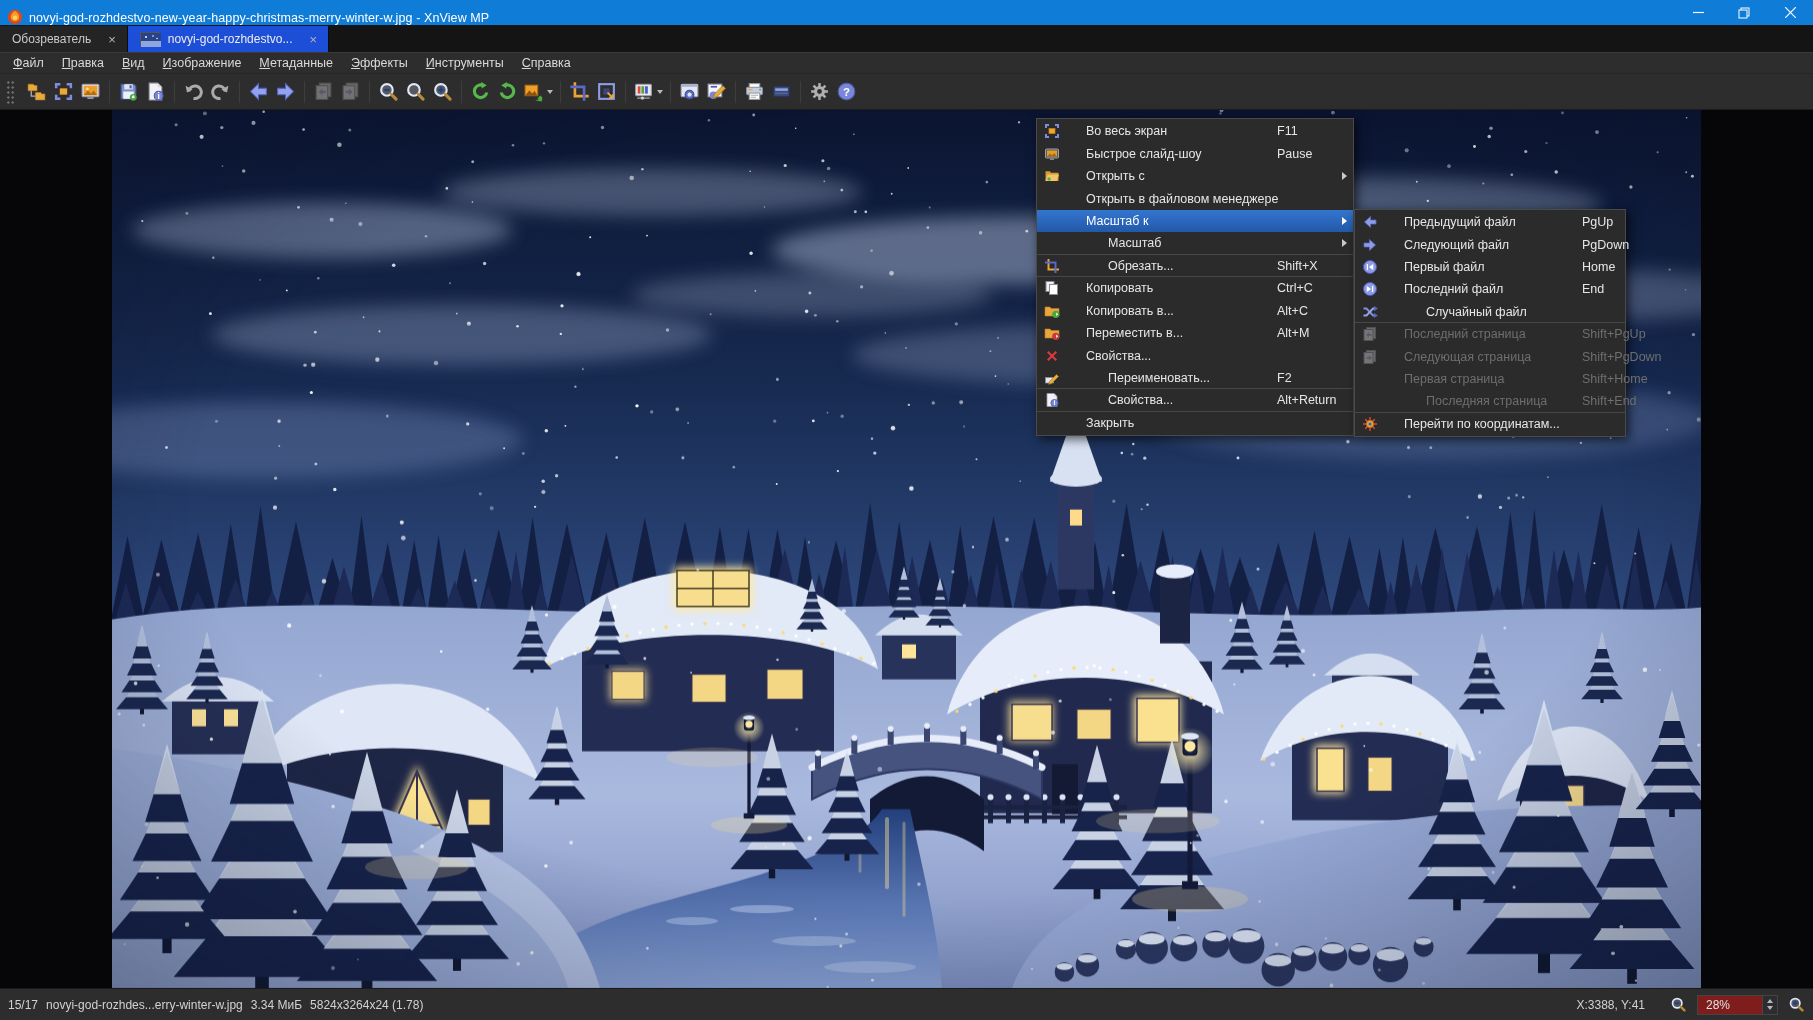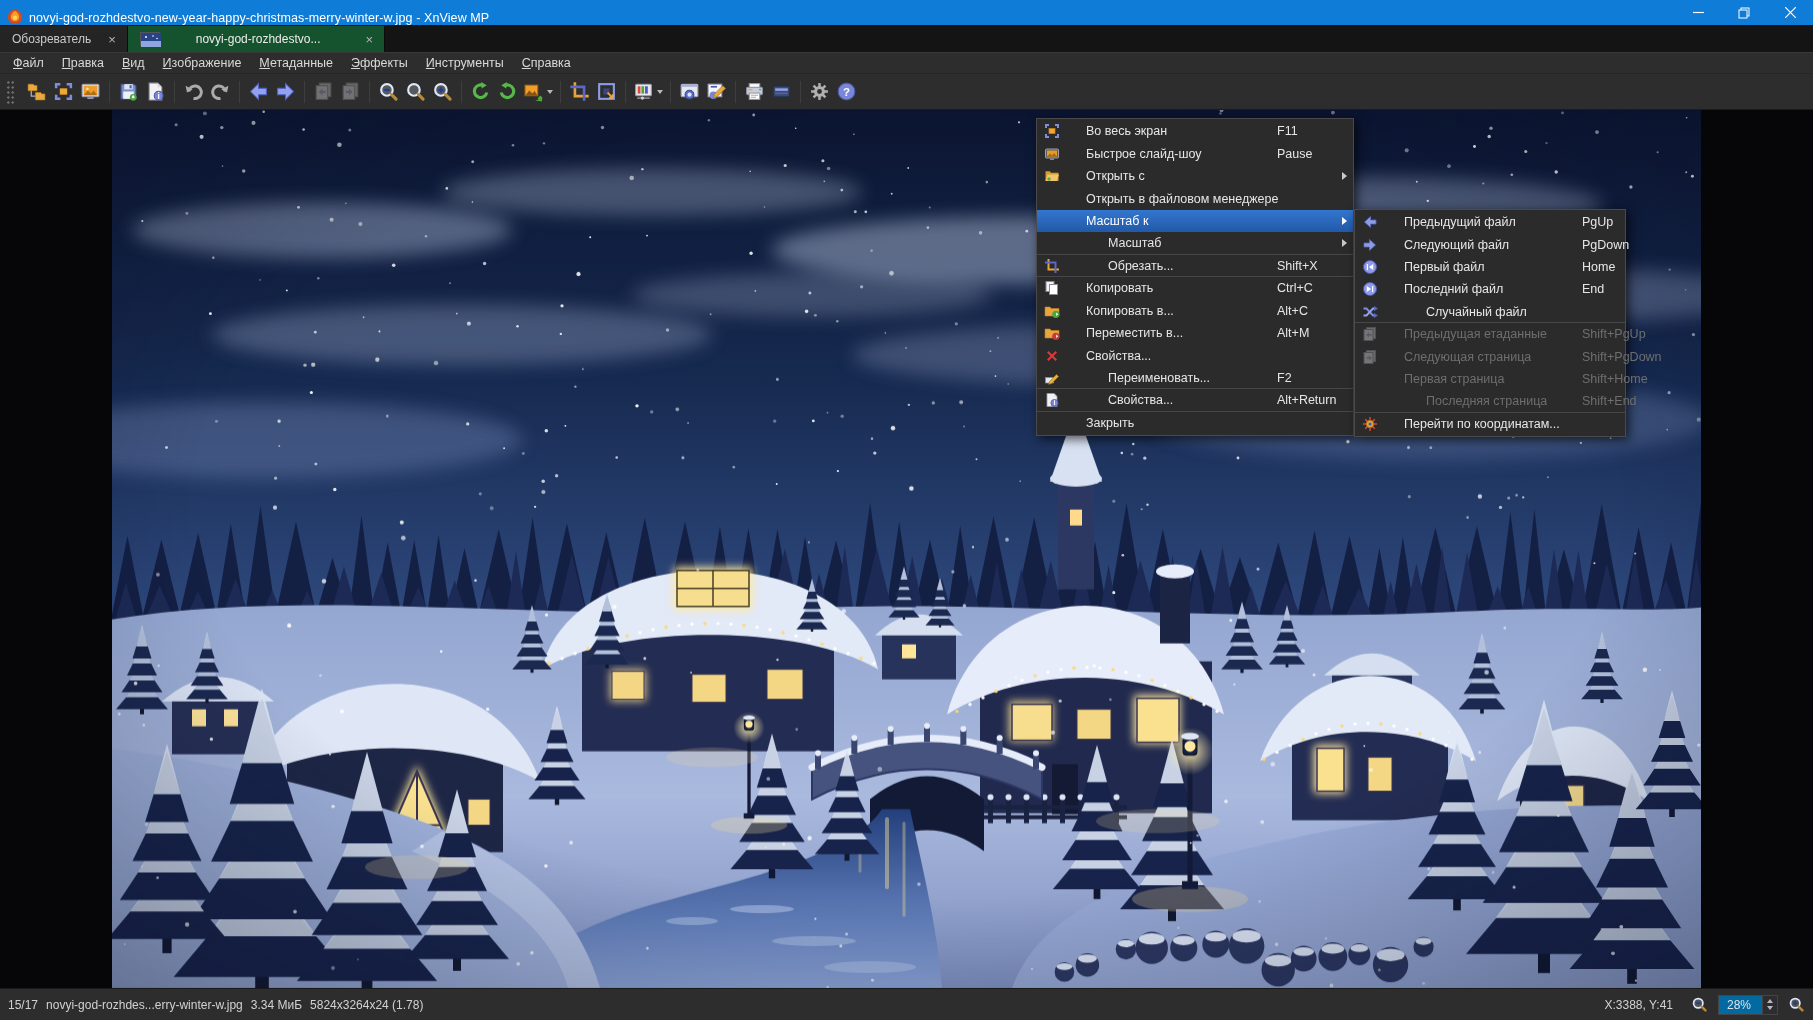--- a/index.html
+++ b/index.html
@@ -9,21 +9,21 @@
   
   .titlebar{position:absolute;left:0;top:0;width:100%;height:25px;background:#0f7cd7;display:flex;align-items:flex-end;color:#fff;}
   .titlebar .appicon{width:16px;height:16px;margin:0 6px 0 7px;}
   .titlebar .title{font-size:12.5px;letter-spacing:.1px;}
   .wctrl{margin-left:auto;display:flex;height:100%;}
   .wbtn{width:46px;height:100%;display:flex;align-items:center;justify-content:center;}
 
   
   .tabbar{position:absolute;left:0;top:25px;width:100%;height:27px;background:#141414;display:flex;align-items:flex-end;}
   .tab{height:26px;display:flex;align-items:center;padding:0 8px 0 12px;font-size:12px;color:#c9c9c9;background:#242424;border-right:1px solid #0c0c0c;}
-  .tab.active{background:#14532d;color:#ececec;gap:28px;}
+  .tab.active{background:#1d4ed8;color:#ececec;}
   .tab .thumb{width:20px;height:14px;margin-right:8px;border:1px solid #555;}
   .tab .x{margin-left:14px;color:#b5b5b5;font-size:13px;line-height:1;padding:1px 3px;}
 
   
   .menubar{position:absolute;left:0;top:52px;width:100%;height:21px;background:#2d2d2d;display:flex;align-items:center;padding-left:4px;border-top:1px solid #3a3a3a;}
   .menubar .mitem{padding:0 9px;font-size:12.5px;color:#d9d9d9;height:100%;display:flex;align-items:center;}
   .menubar u{text-decoration:underline;}
 
   
   .toolbar{position:absolute;left:0;top:73px;width:100%;height:37px;background:#2d2d2d;display:flex;align-items:center;border-top:1px solid #262626;border-bottom:1px solid #1c1c1c;padding-left:6px;}
@@ -38,21 +38,21 @@
 
   
   .canvas{position:absolute;left:0;top:110px;width:100%;height:878px;background:#060608;}
   .photo{position:absolute;left:112px;top:0;width:1589px;height:878px;}
   .photo svg{display:block;width:100%;height:100%;}
 
   
   .statusbar{position:absolute;left:0;top:988px;width:100%;height:32px;background:#2d2d2d;border-top:1px solid #1a1a1a;display:flex;align-items:center;padding:0 8px;font-size:12px;color:#d2d2d2;}
   .statusbar .lf{display:flex;gap:8px;align-items:center;}
   .statusbar .rt{margin-left:auto;display:flex;gap:10px;align-items:center;}
-  .zoombox{width:60px;height:20px;background:#0369a1;border:1px solid #454545;display:flex;align-items:center;color:#e2e2e2;}
+  .zoombox{width:81px;height:20px;background:#7f1d1d;border:1px solid #454545;display:flex;align-items:center;color:#e2e2e2;}
   .zoombox .zval{flex:1;padding-left:8px;font-size:12px;}
   .zoombox .step{width:15px;height:100%;display:flex;flex-direction:column;align-items:center;justify-content:center;gap:3px;background:#2c2c31;border-left:1px solid #454545;}
   .zoombox .up{width:0;height:0;border-left:3.5px solid transparent;border-right:3.5px solid transparent;border-bottom:4px solid #b9b9b9;}
   .zoombox .dn{width:0;height:0;border-left:3.5px solid transparent;border-right:3.5px solid transparent;border-top:4px solid #b9b9b9;}
   .stmag svg{width:17px;height:17px;display:block;}
 
   
   .ctxmenu{position:absolute;background:#2b2b2b;border:1px solid #4a4a4a;box-shadow:3px 3px 10px rgba(0,0,0,.65);z-index:50;padding:1px 0;}
   .menu-main{left:1036px;top:118px;width:318px;}
   .menu-sub{left:1354px;top:209px;width:272px;z-index:60;}
@@ -1542,21 +1542,21 @@
       </div>
 
       <div class="menu-item disabled">
         <span class="mi-icon js-icon">
           <svg viewBox="0 0 16 16">
             <rect x="4.5" y="1.5" width="9" height="11" fill="#c9c9cf" stroke="#8a8a92"></rect>
             <rect x="2" y="3.5" width="9" height="11" fill="#e3e3e8" stroke="#8a8a92"></rect>
             <path d="M9.5 9.7H7v1.9L4 8.9l3-2.7v1.8h2.5z" fill="#9aa2c8"></path>
           </svg>
         </span>
-        <span class="mi-label js-label">Предыдущая етаданные</span>
+        <span class="mi-label js-label">Последний страница</span>
         <span class="mi-shortcut">Shift+PgUp</span>
 
       </div>
 
       <div class="menu-item disabled">
         <span class="mi-icon js-icon">
           <svg viewBox="0 0 16 16">
             <rect x="4.5" y="1.5" width="9" height="11" fill="#c9c9cf" stroke="#8a8a92"></rect>
             <rect x="2" y="3.5" width="9" height="11" fill="#e3e3e8" stroke="#8a8a92"></rect>
             <path d="M4.5 9.7H7v1.9l3-2.7-3-2.7v1.8H4.5z" fill="#9aa2c8"></path>
@@ -1598,21 +1598,21 @@
     </div>
 
   <div class="statusbar">
     <span class="lf">
       <span>15/17</span>
       <span>novyi-god-rozhdes...erry-winter-w.jpg</span>
       <span>3.34 МиБ</span>
       <span>5824x3264x24 (1.78)</span>
     </span>
     <span class="rt">
-      <span style="margin-right:8px;">X:3388, Y:41</span>
+      <span style="margin-right:15px;">X:3388, Y:41</span>
       <span class="stmag">
         <svg viewBox="0 0 20 20">
             <circle cx="8.5" cy="8.5" r="5.5" fill="rgba(230,240,255,.2)" stroke="#dfe8fa" stroke-width="2"></circle>
             <path d="M12.8 12.8l4.2 4.2" stroke="#b58a3a" stroke-width="3" stroke-linecap="round"></path>
             <path d="M6 8.5h5" stroke="#1d3f8f" stroke-width="2"></path>
           </svg>
       </span>
       <span class="zoombox">
         <span class="zval">28%</span>
         <span class="step">

